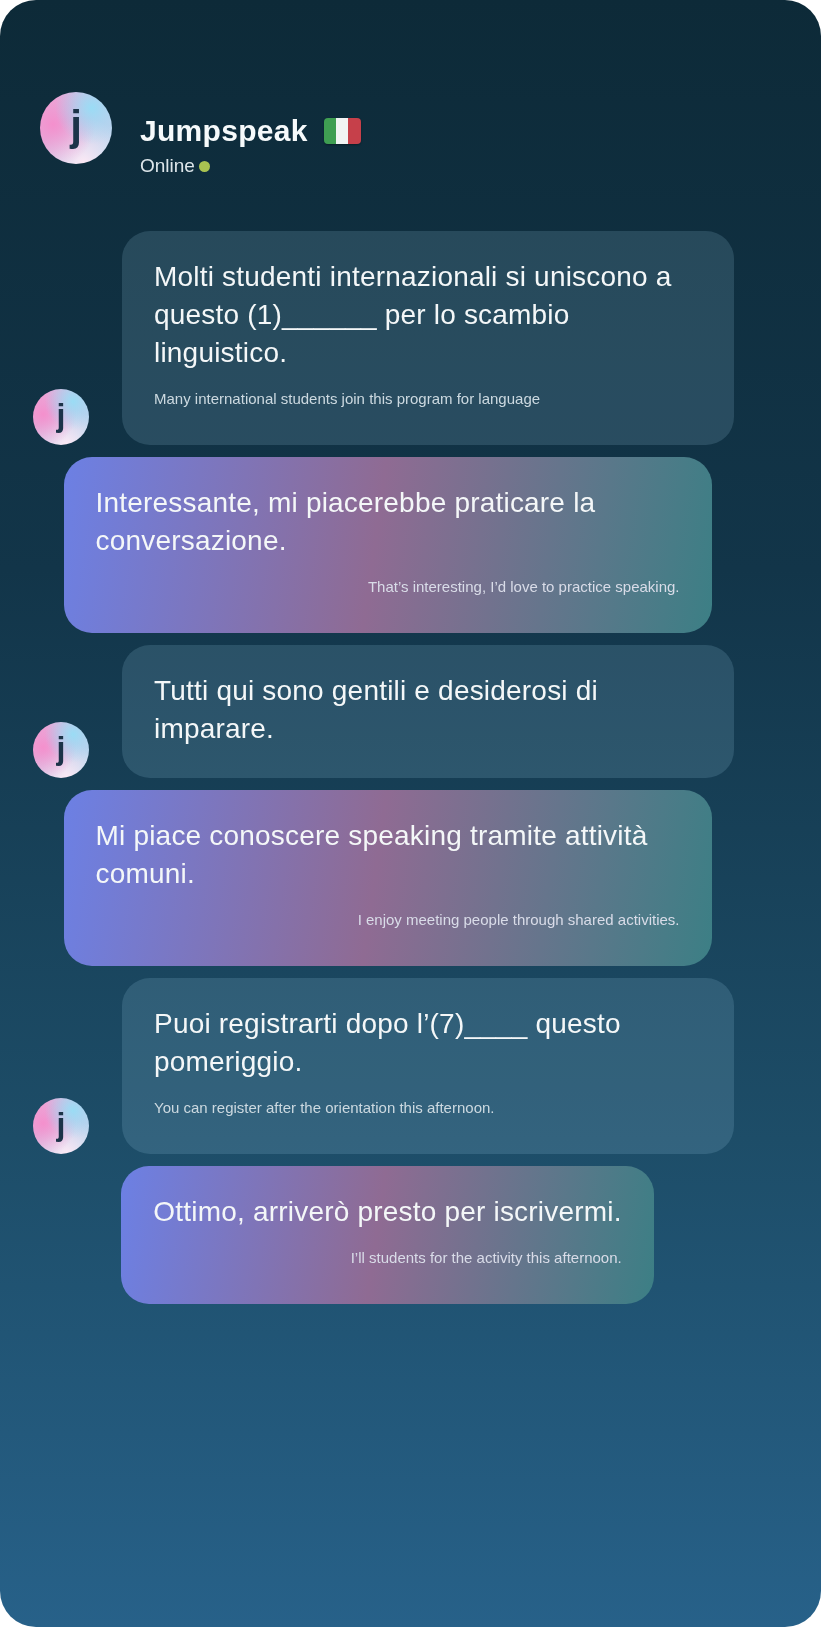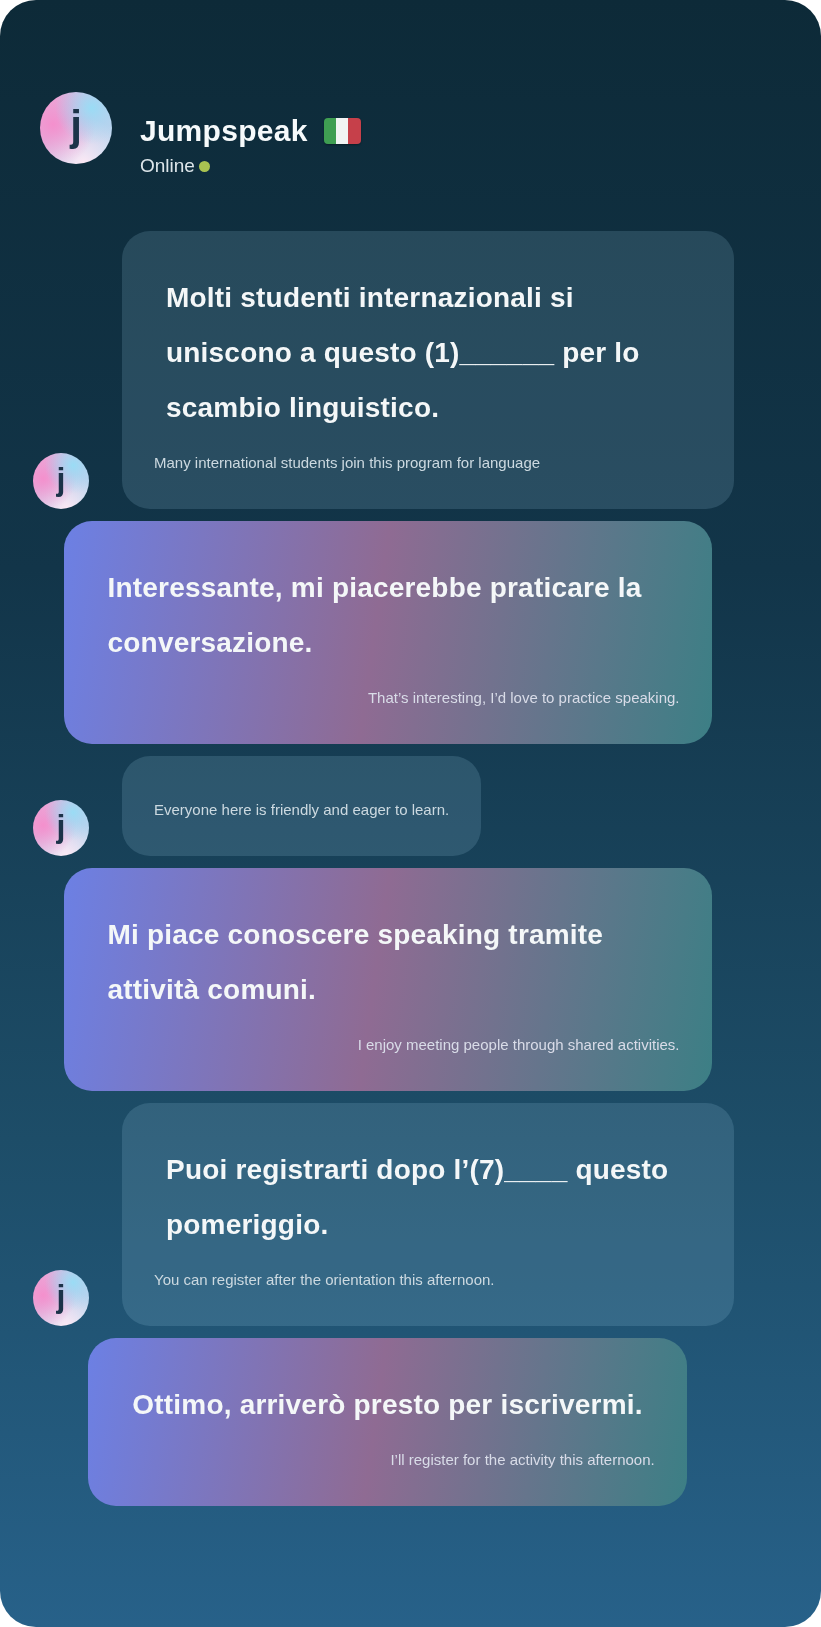--- a/index.html
+++ b/index.html
@@ -114,24 +114,24 @@
   }
   .sent .bubble {
     background: linear-gradient(98deg,
       var(--sent-grad-start, #6c80e4) 0%,
       var(--sent-grad-mid,   #8f6b93) 48%,
       var(--sent-grad-end,   #3c7f85) 100%);
     max-width: 648px;
   }
 
   .primary {
-    margin: 12px;
+    margin: 0;
     font-size: 28px;
-    font-weight: 700;
-    line-height: 55px;
+    font-weight: 400;
+    line-height: 38px;
     letter-spacing: 0.2px;
     color: var(--primary-text, #f4f7f8);
   }
   .translation {
     margin: 11px 0 0 0;
     font-size: 15px;
     font-weight: 400;
     line-height: 32px;
     color: var(--translation-text, #ccd9e0);
   }
@@ -177,21 +177,21 @@
       <div class="bubble">
         <p class="primary">Interessante, mi piacerebbe praticare la conversazione.</p>
         <p class="translation">That’s interesting, I’d love to practice speaking.</p>
       </div>
     </div>
       <div class="msg-row received">
       <div class="avatar sm">
         <span class="j">j</span>
       </div>
       <div class="bubble">
-        <p class="translation">Everyone here is friendly and eager to learn.</p>
+        <p class="primary">Tutti qui sono gentili e desiderosi di imparare.</p>
       </div>
     </div>
       <div class="msg-row sent">
 
       <div class="bubble">
         <p class="primary">Mi piace conoscere speaking tramite attività comuni.</p>
         <p class="translation">I enjoy meeting people through shared activities.</p>
       </div>
     </div>
       <div class="msg-row received">
@@ -200,18 +200,18 @@
       </div>
       <div class="bubble">
         <p class="primary">Puoi registrarti dopo l’(7)____ questo pomeriggio.</p>
         <p class="translation">You can register after the orientation this afternoon.</p>
       </div>
     </div>
       <div class="msg-row sent">
 
       <div class="bubble">
         <p class="primary">Ottimo, arriverò presto per iscrivermi.</p>
-        <p class="translation">I’ll register for the activity this afternoon.</p>
+        <p class="translation">I’ll students for the activity this afternoon.</p>
       </div>
     </div>
     </main>
 
 </div>
 
 </body></html>

